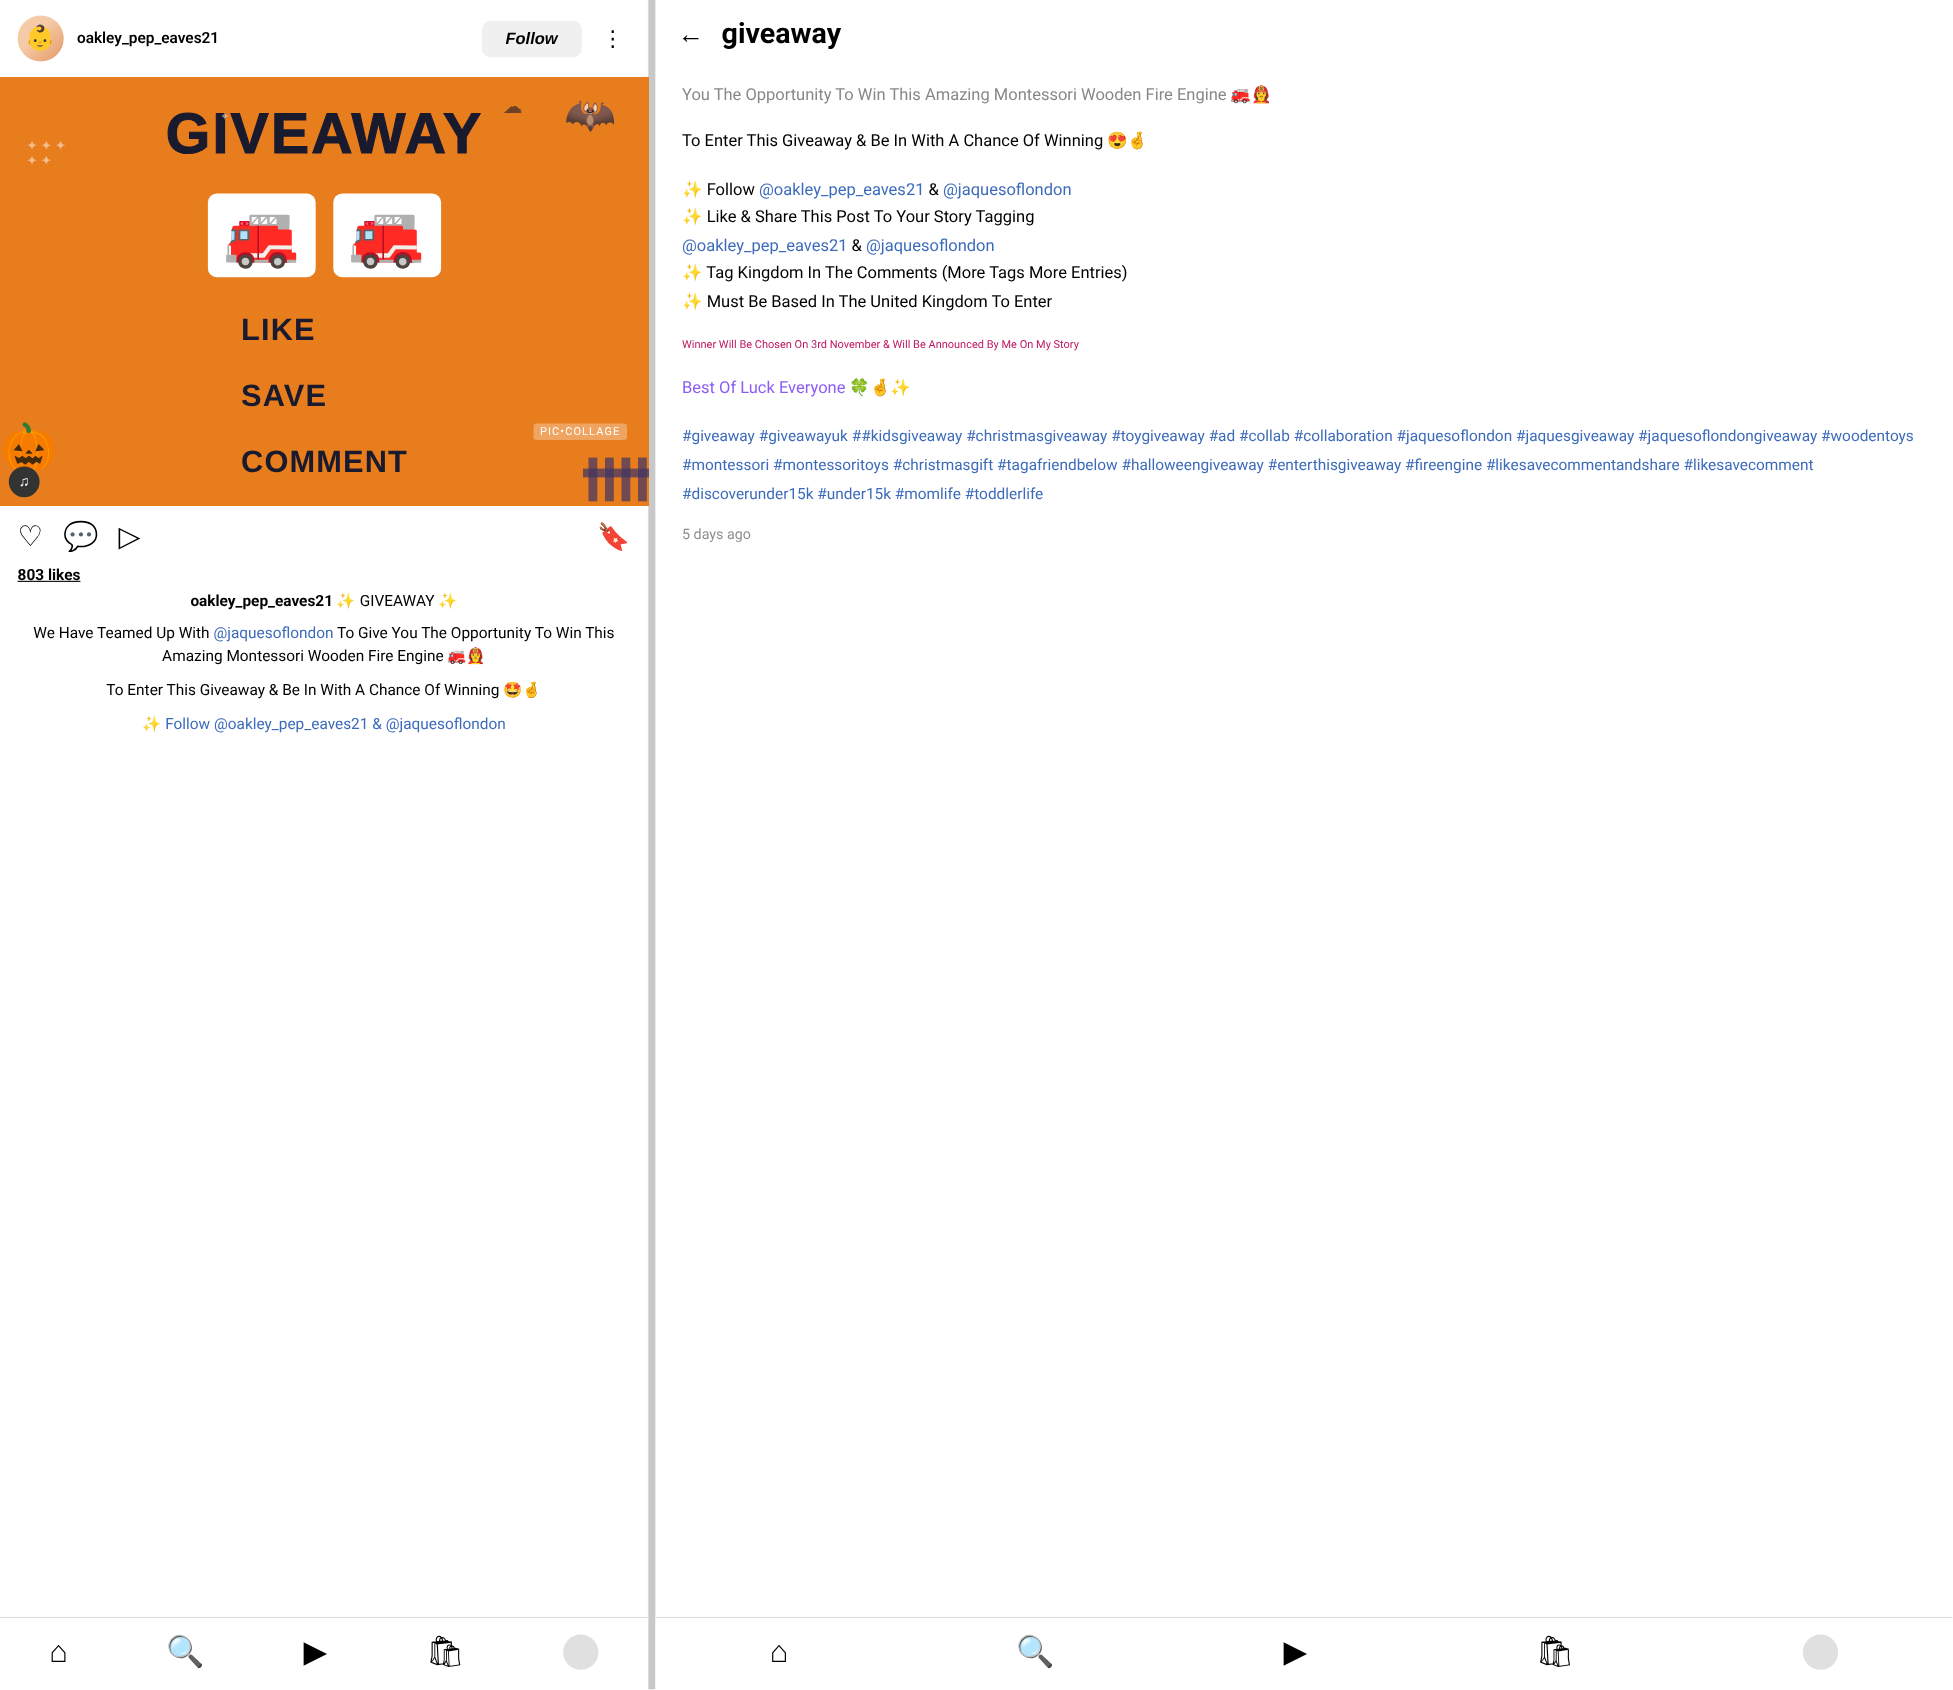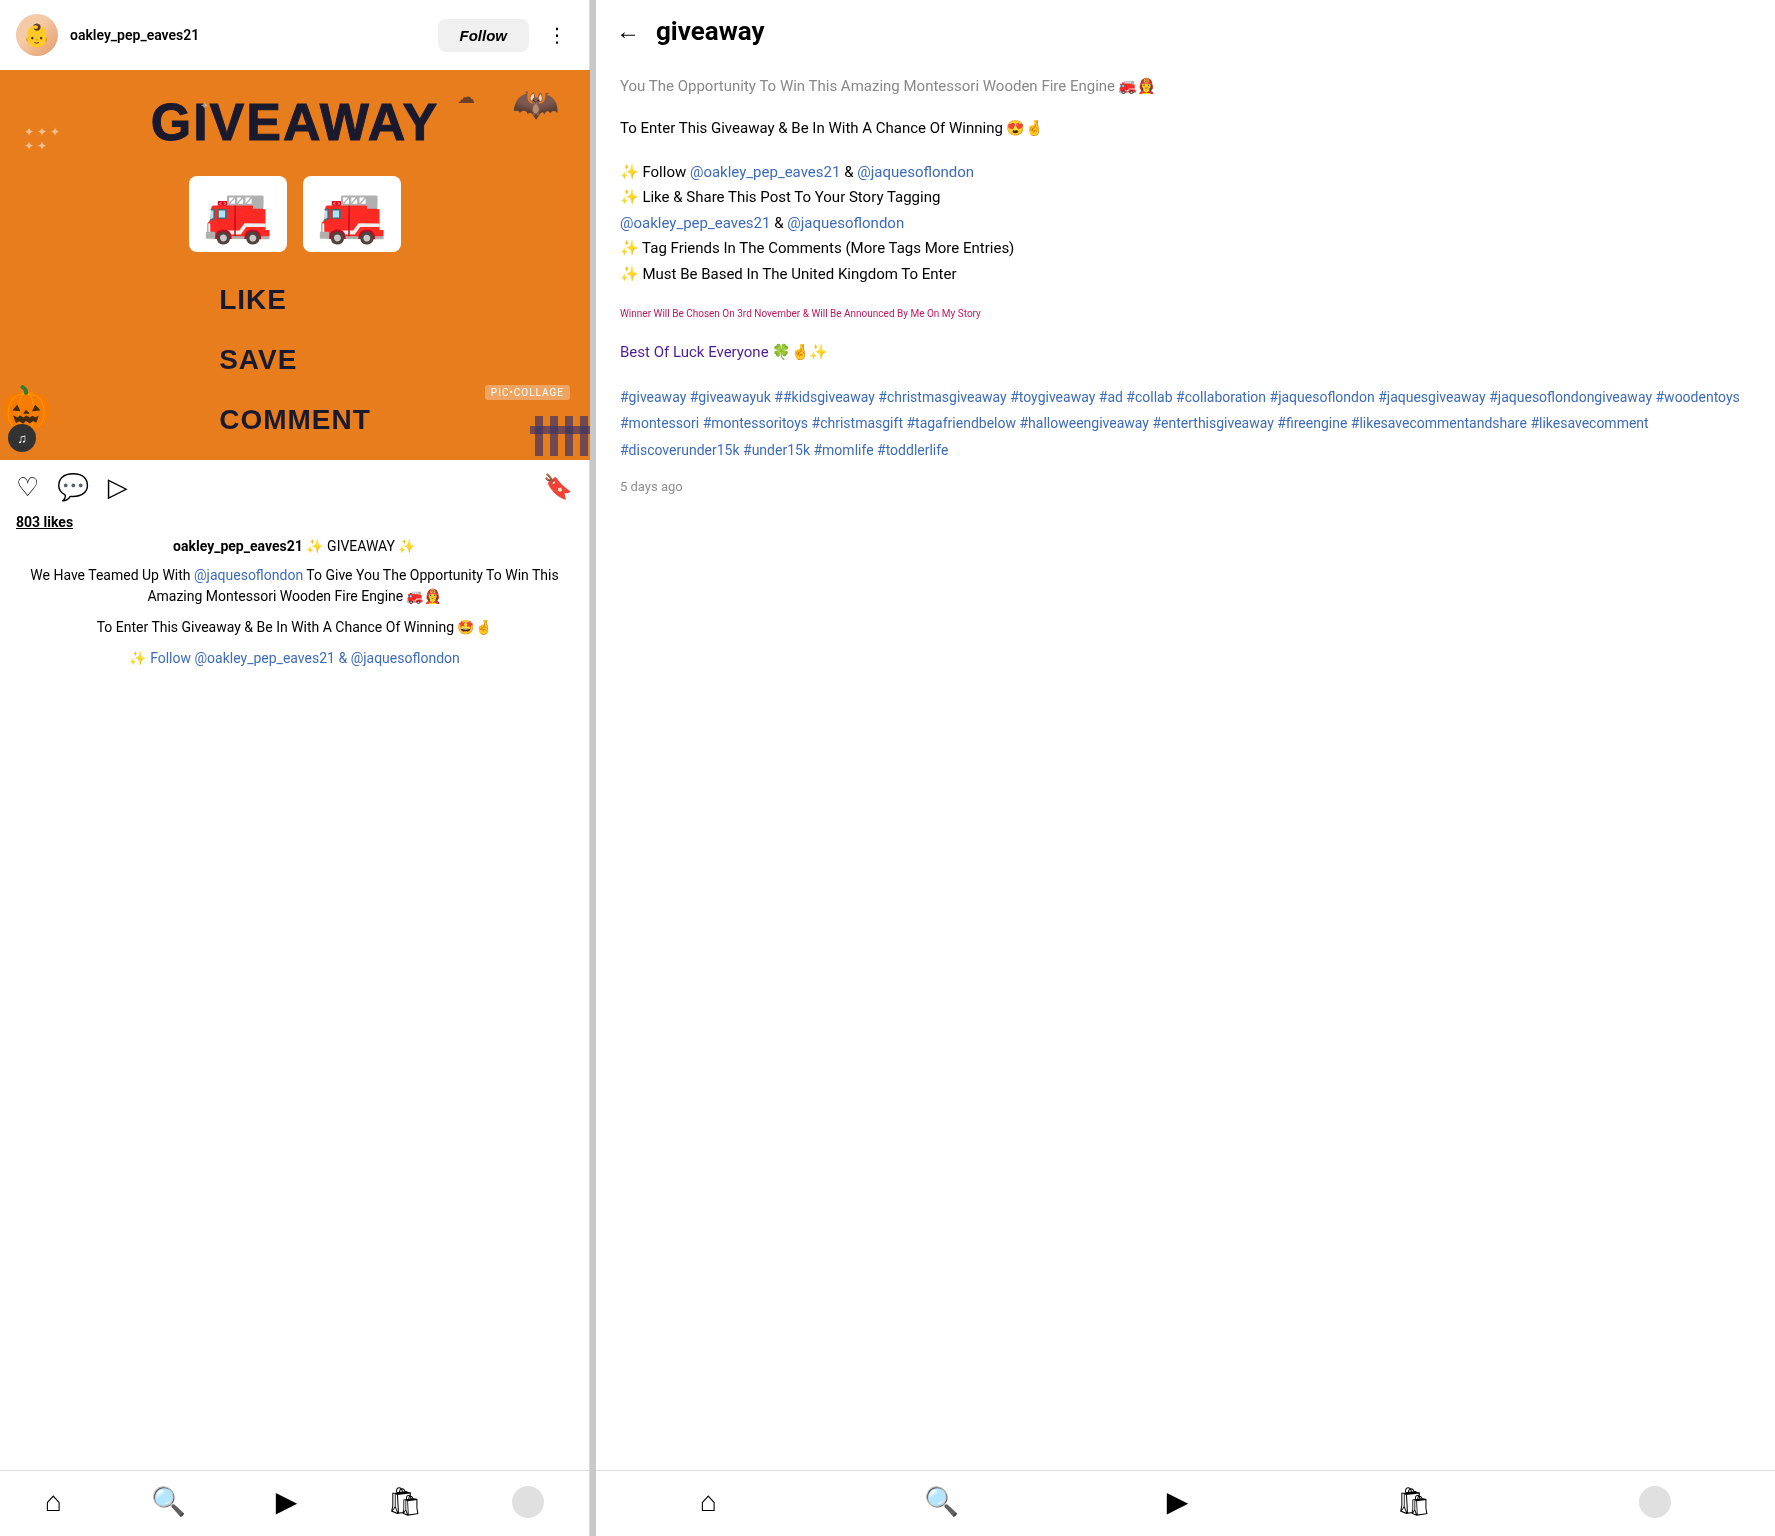--- a/index.html
+++ b/index.html
@@ -267,21 +267,21 @@
 
     .winner-text {
       font-size: 10px;
       line-height: 1.7;
       color: #be185d;
       margin-bottom: 18px;
     }
     .luck-text {
       font-size: 15px;
       line-height: 1.7;
-      color: #4c1d95;
+      color: #8b5cf6;
       margin-bottom: 18px;
     }
 
     .hashtags {
       font-size: 14px;
       line-height: 1.9;
       color: #3d6bbb;
       margin-bottom: 16px;
     }
     .timestamp {
@@ -464,21 +464,21 @@
       <span>✨ Follow </span>
       <span style="color:#3d6bbb;">@oakley_pep_eaves21</span>
       <span> &amp; </span>
       <span style="color:#3d6bbb;">@jaquesoflondon</span>
       <br>
       <span>✨ Like &amp; Share This Post To Your Story Tagging<br></span>
       <span style="color:#3d6bbb;">@oakley_pep_eaves21</span>
       <span> &amp; </span>
       <span style="color:#3d6bbb;">@jaquesoflondon</span>
       <br>
-      <span>✨ Tag Friends In The Comments (More Tags More Entries)</span>
+      <span>✨ Tag Kingdom In The Comments (More Tags More Entries)</span>
       <br>
       <span>✨ Must Be Based In The United Kingdom To Enter</span>
     </div>
 
     <div class="winner-text">Winner Will Be Chosen On 3rd November &amp; Will Be Announced By Me On My Story</div>
 
     <div class="luck-text">Best Of Luck Everyone 🍀🤞✨</div>
 
     <div class="hashtags">#giveaway #giveawayuk ##kidsgiveaway #christmasgiveaway #toygiveaway #ad #collab #collaboration #jaquesoflondon #jaquesgiveaway #jaquesoflondongiveaway #woodentoys #montessori #montessoritoys #christmasgift #tagafriendbelow #halloweengiveaway #enterthisgiveaway #fireengine #likesavecommentandshare #likesavecomment #discoverunder15k #under15k #momlife #toddlerlife</div>
 

